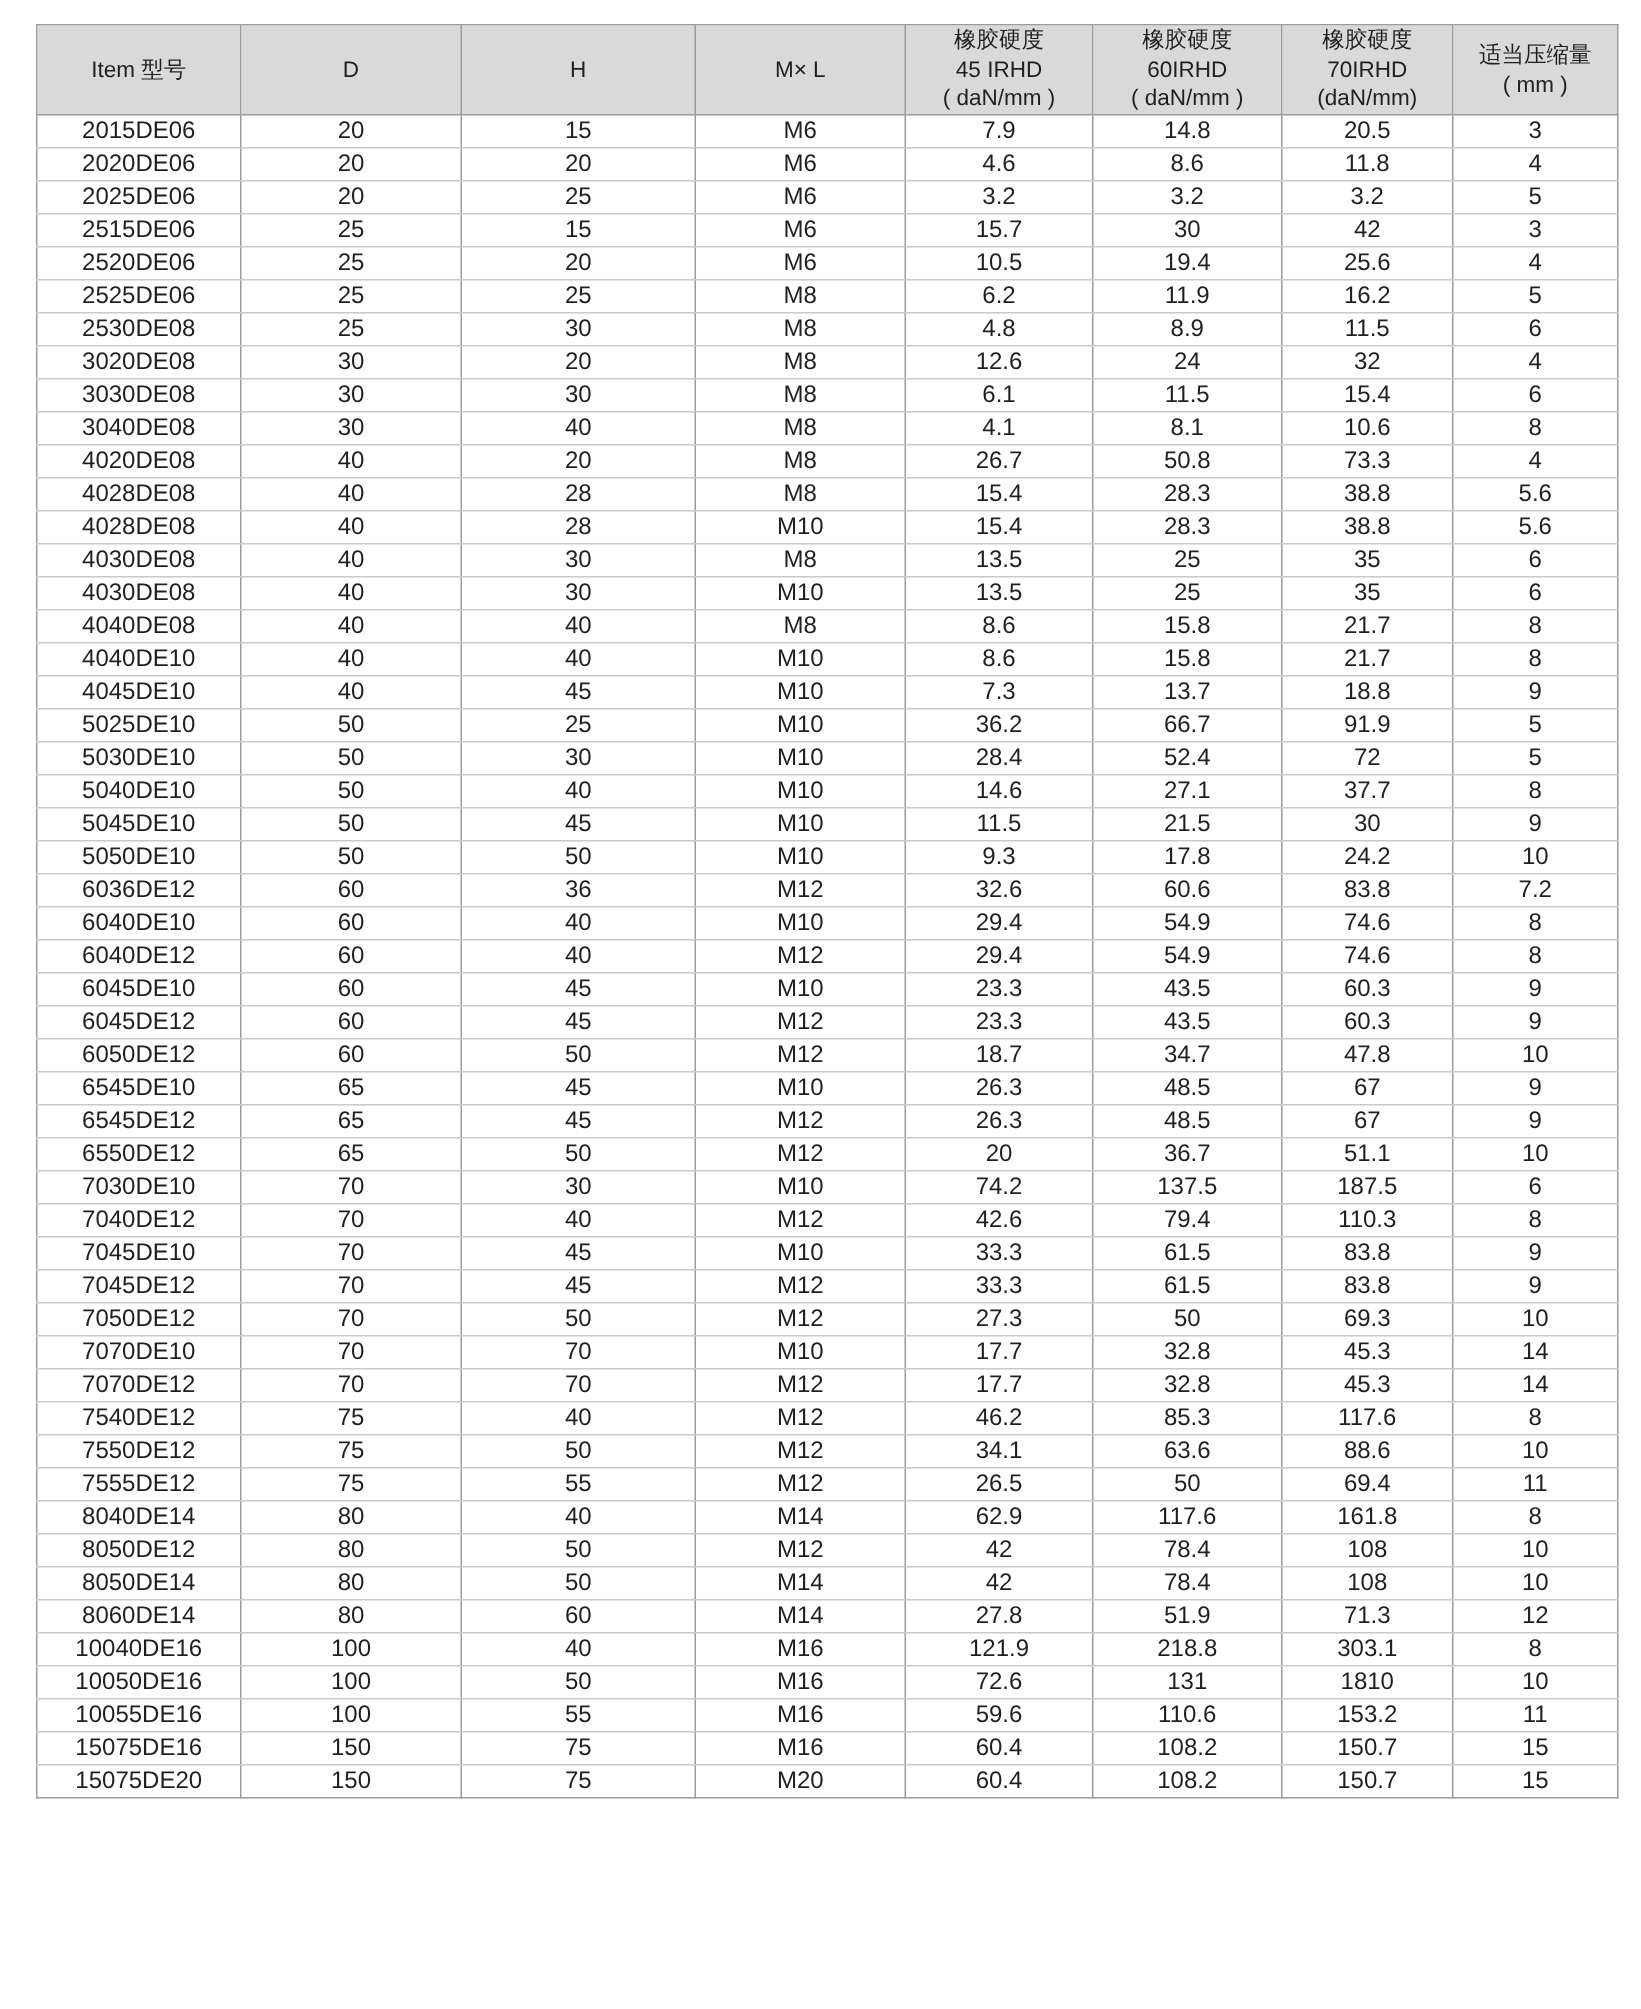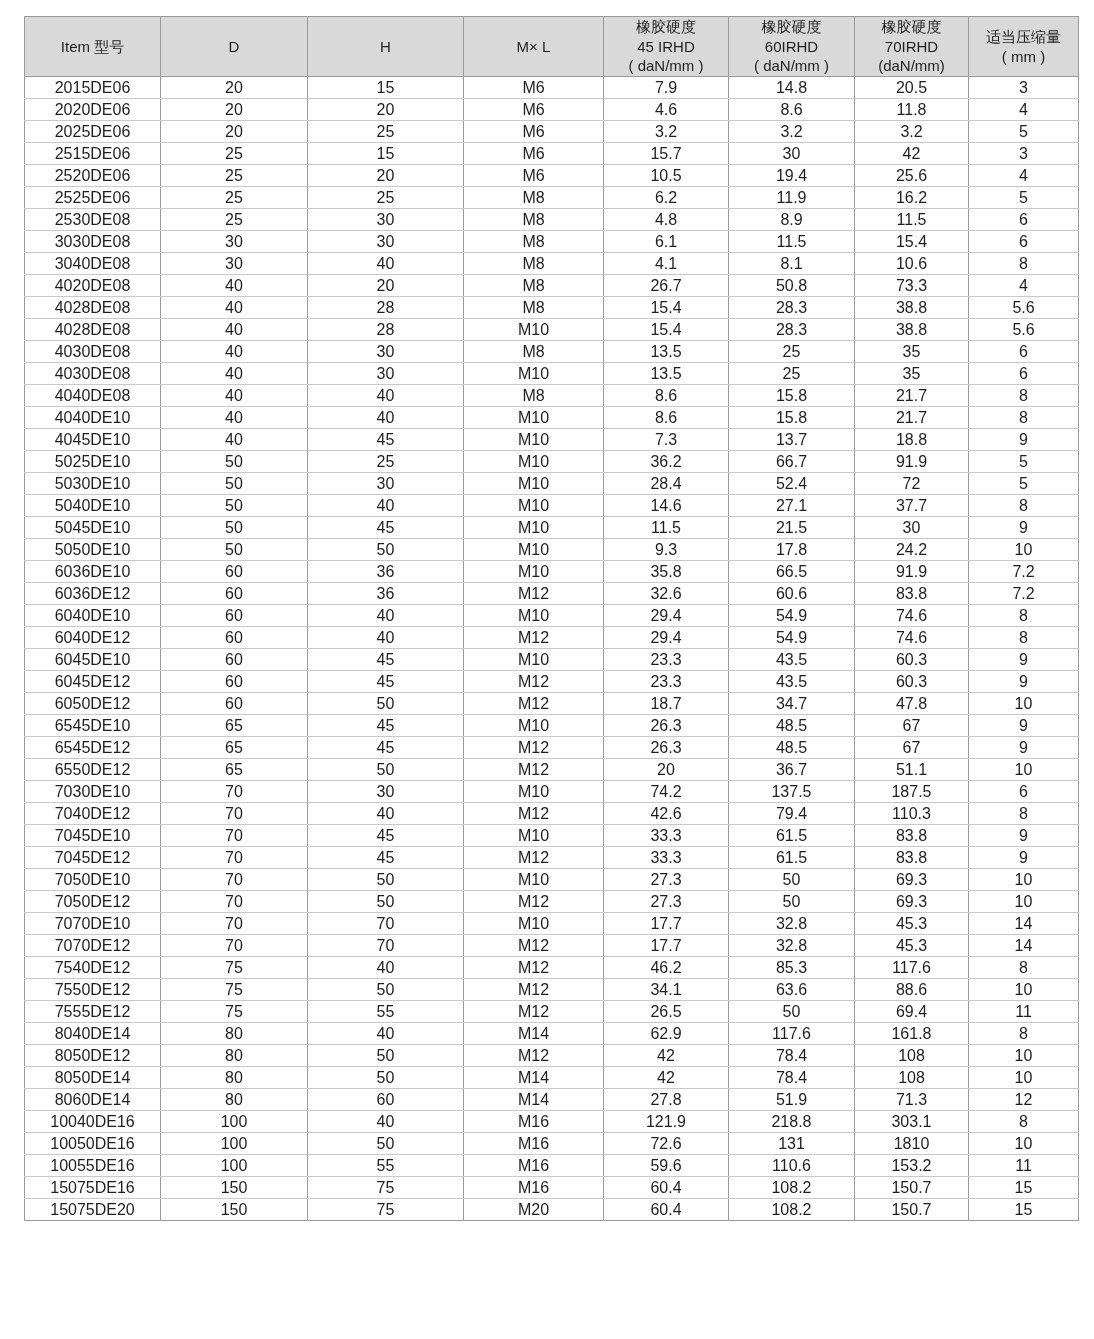--- a/index.html
+++ b/index.html
@@ -150,20 +150,30 @@
         <td>2530DE08</td>
         <td>25</td>
         <td>30</td>
         <td>M8</td>
         <td>4.8</td>
         <td>8.9</td>
         <td>11.5</td>
         <td>6</td>
       </tr>
       <tr>
+        <td>3020DE08</td>
+        <td>30</td>
+        <td>20</td>
+        <td>M8</td>
+        <td>12.6</td>
+        <td>24</td>
+        <td>32</td>
+        <td>4</td>
+      </tr>
+      <tr>
         <td>3030DE08</td>
         <td>30</td>
         <td>30</td>
         <td>M8</td>
         <td>6.1</td>
         <td>11.5</td>
         <td>15.4</td>
         <td>6</td>
       </tr>
       <tr>
@@ -300,30 +310,20 @@
         <td>5050DE10</td>
         <td>50</td>
         <td>50</td>
         <td>M10</td>
         <td>9.3</td>
         <td>17.8</td>
         <td>24.2</td>
         <td>10</td>
       </tr>
       <tr>
-        <td>6036DE10</td>
-        <td>60</td>
-        <td>36</td>
-        <td>M10</td>
-        <td>35.8</td>
-        <td>66.5</td>
-        <td>91.9</td>
-        <td>7.2</td>
-      </tr>
-      <tr>
         <td>6036DE12</td>
         <td>60</td>
         <td>36</td>
         <td>M12</td>
         <td>32.6</td>
         <td>60.6</td>
         <td>83.8</td>
         <td>7.2</td>
       </tr>
       <tr>
@@ -438,30 +438,20 @@
       </tr>
       <tr>
         <td>7045DE12</td>
         <td>70</td>
         <td>45</td>
         <td>M12</td>
         <td>33.3</td>
         <td>61.5</td>
         <td>83.8</td>
         <td>9</td>
-      </tr>
-      <tr>
-        <td>7050DE10</td>
-        <td>70</td>
-        <td>50</td>
-        <td>M10</td>
-        <td>27.3</td>
-        <td>50</td>
-        <td>69.3</td>
-        <td>10</td>
       </tr>
       <tr>
         <td>7050DE12</td>
         <td>70</td>
         <td>50</td>
         <td>M12</td>
         <td>27.3</td>
         <td>50</td>
         <td>69.3</td>
         <td>10</td>

